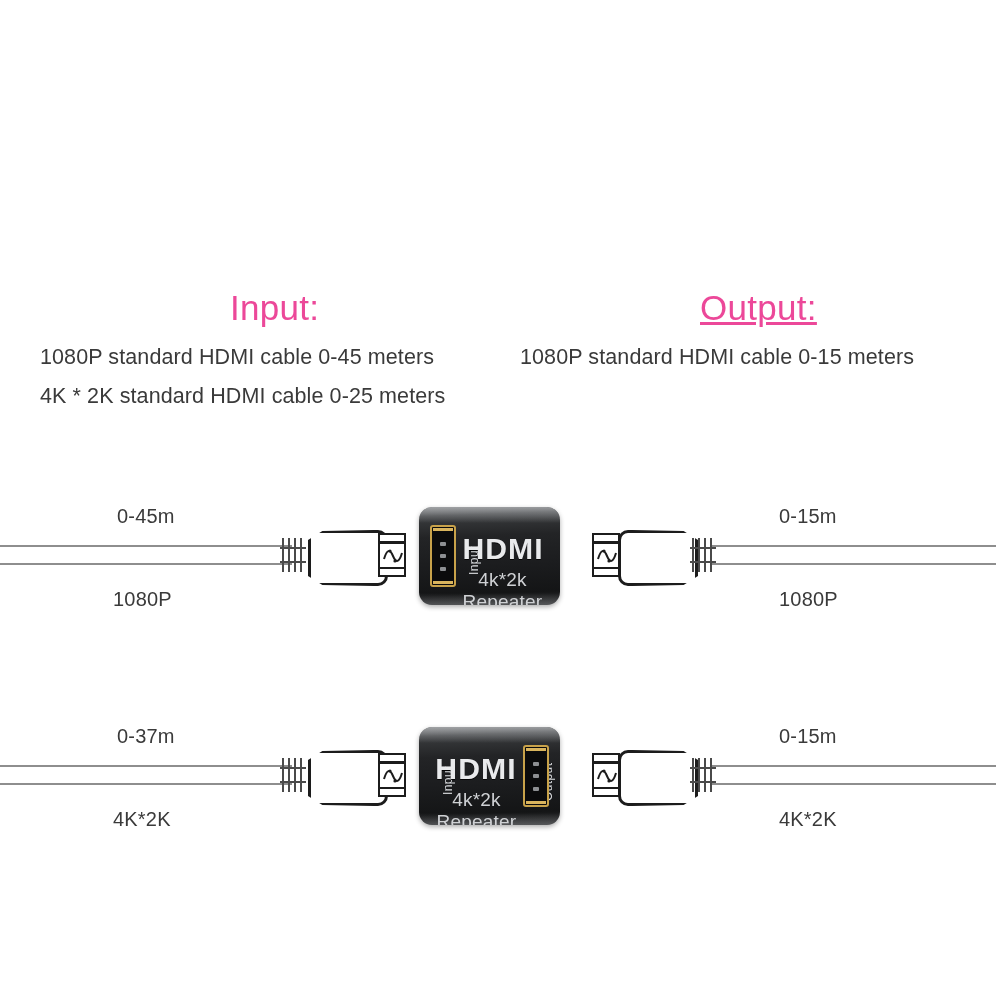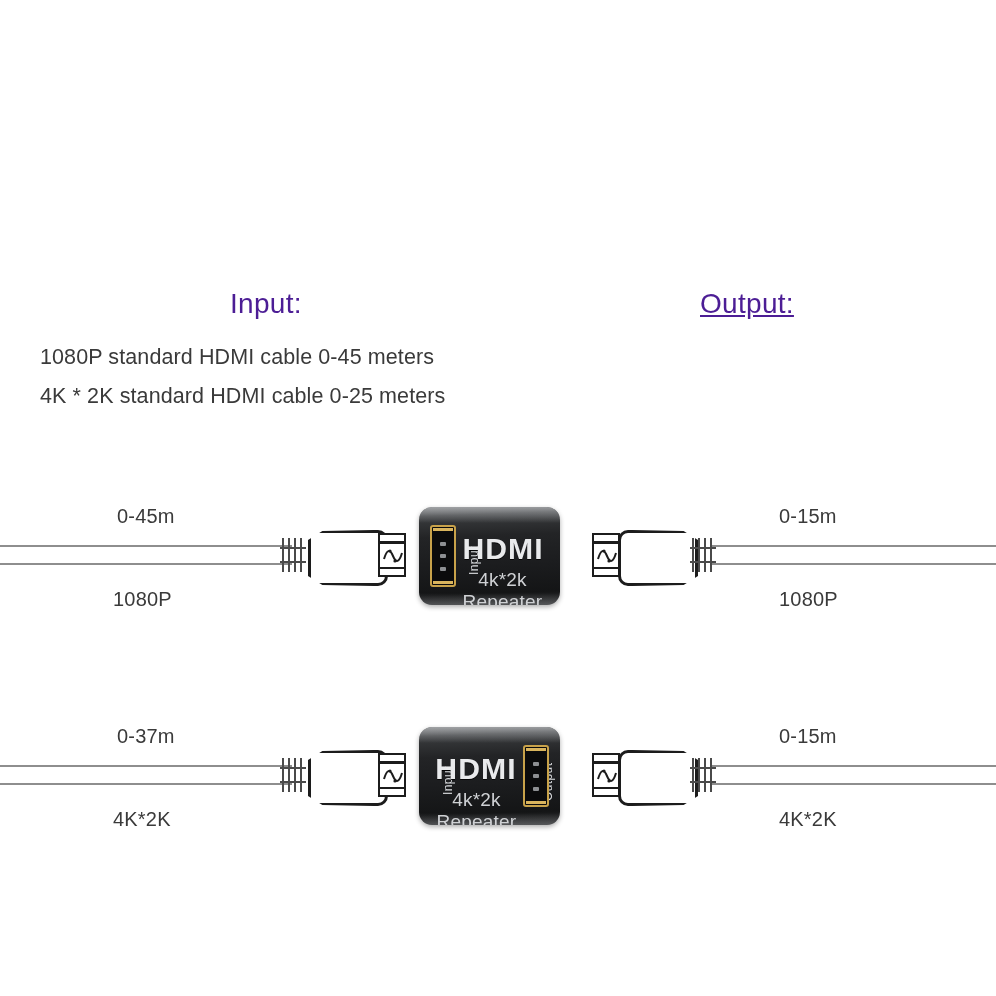--- a/index.html
+++ b/index.html
@@ -24,21 +24,21 @@
     letter-spacing:-0.5px;
     transform:scaleX(0.92);
     transform-origin:center center;
     white-space:nowrap;
     text-shadow:0 1px 1px rgba(120,0,0,0.18);
   }
 
   
   .col-head{
     position:absolute;
-    font-size:28px;color:#4c1d95;
+    font-size:35px;color:#ec4899;
     letter-spacing:0.3px;
     white-space:nowrap;
   }
   .spec{
     position:absolute;
     font-size:21.5px;color:#3a3a3a;
     letter-spacing:0.1px;
     white-space:nowrap;
   }
 
@@ -150,20 +150,21 @@
 <body>
 
 <div id="stage">
 
 
   <div class="col-head" style="left:230px;top:288px;">Input:</div>
   <div class="col-head" style="left:700px;top:288px;text-decoration:underline;">Output:</div>
 
   <div class="spec" style="left:40px;top:345px;">1080P standard HDMI cable 0-45 meters</div>
   <div class="spec" style="left:40px;top:384px;">4K * 2K standard HDMI cable 0-25 meters</div>
+  <div class="spec" style="left:520px;top:345px;">1080P standard HDMI cable 0-15 meters</div>
 
   <div class="row" style="top:480px;">
 
     <div class="cable" style="left:0px;top:65px;width:292px;"></div>
     <div class="ribs" style="left:280px;top:58px;">
       <i style="left:2px;"></i>
         <i style="left:8px;"></i>
         <i style="left:14px;"></i>
         <i style="left:20px;"></i>
       <b style="top:9px;"></b>

